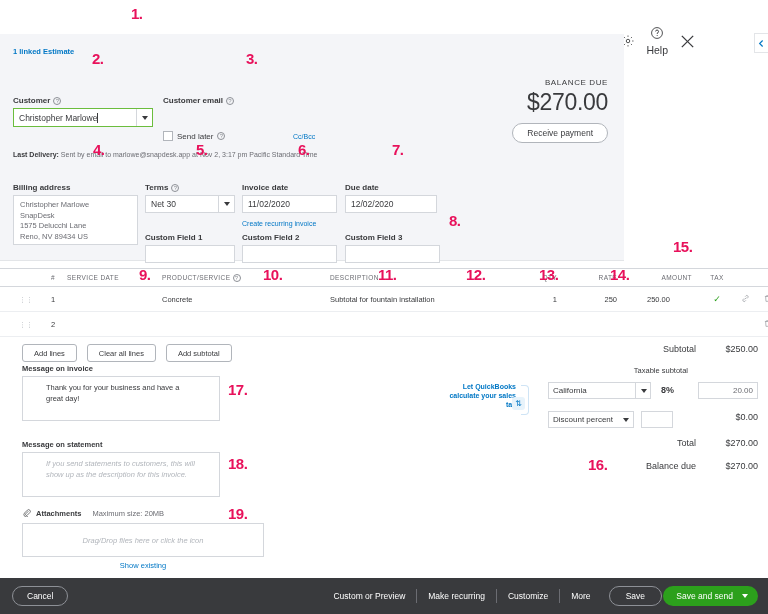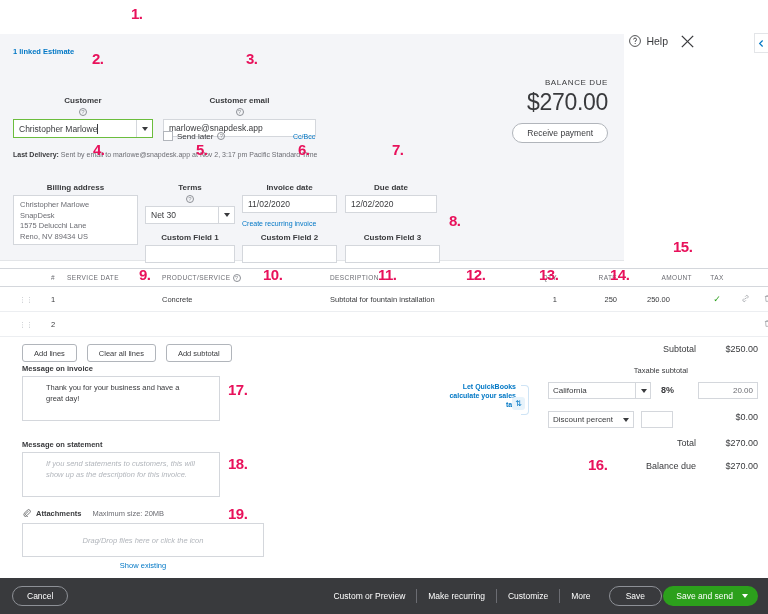--- a/index.html
+++ b/index.html
@@ -21,36 +21,36 @@
   .clock-icon { width: 17px; height: 17px; flex: 0 0 auto; margin-right: 7px; }
   .inv-title {
     font-size: 17px; font-weight: 400; color: #2b2b2b; letter-spacing: .1px;
   }
   .topbar-right {
     position: absolute; right: 8px; top: 0; height: 34px;
     display: flex; align-items: center; gap: 11px;
   }
   .icon-btn { display:flex; align-items:center; justify-content:center; cursor:pointer;}
   .help-txt { font-size: 10.5px; color: #393a3d; }
-  .help-grp { display:flex; align-items:center; gap:4px; cursor:pointer;}
+  .help-grp { display:flex; align-items:center; gap:4px; cursor:pointer;flex-direction:column;}
 
   
   .form-panel {
     position: absolute; top: 34px; left: 0; width: 624px; height: 227px;
     background: #f4f5f8;
     border-bottom: 1px solid #e3e5e8;
   }
   .linked-est {
     position: absolute; left: 13px; top: 13px;
     font-size: 7.5px; font-weight: bold; color: #2ca01c; color:#0077c5;
     cursor: pointer;
   }
   .fld-label {
     font-size: 8px; color: #393a3d; font-weight: bold;
-    display: flex; align-items: center; gap: 3px; margin-bottom: 3px; flex-direction: column;
+    display: flex; align-items: center; gap: 3px; margin-bottom: 3px;
   }
   .q-icon {
     display:inline-block; width:8px; height:8px; border:1px solid #8d9096;
     border-radius:50%; font-size:6px; line-height:6.5px; text-align:center;
     color:#8d9096; font-weight:normal;
   }
   .inp {
     background:#fff; border:1px solid #d4d7dc; height:18px;
     font-size:8.5px; color:#393a3d; padding:0 5px;
     display:flex; align-items:center; font-family:"Liberation Sans",sans-serif;
@@ -274,23 +274,20 @@
         <span class="dd-arrow">
             <span class="tri-down"></span>
           </span>
       </div>
     </div>
 
     <div id="email-wrap">
       <div class="fld-label">
         <span>Customer email</span>
         <span class="q-icon">?</span>
-      </div>
-      <div class="inp">
-        <span>marlowe@snapdesk.app</span>
       </div>
     </div>
 
     <div class="sendlater">
       <span class="chk"></span>
       <span>Send later</span>
       <span class="q-icon">?</span>
     </div>
     <div class="ccbcc">Cc/Bcc</div>
 

